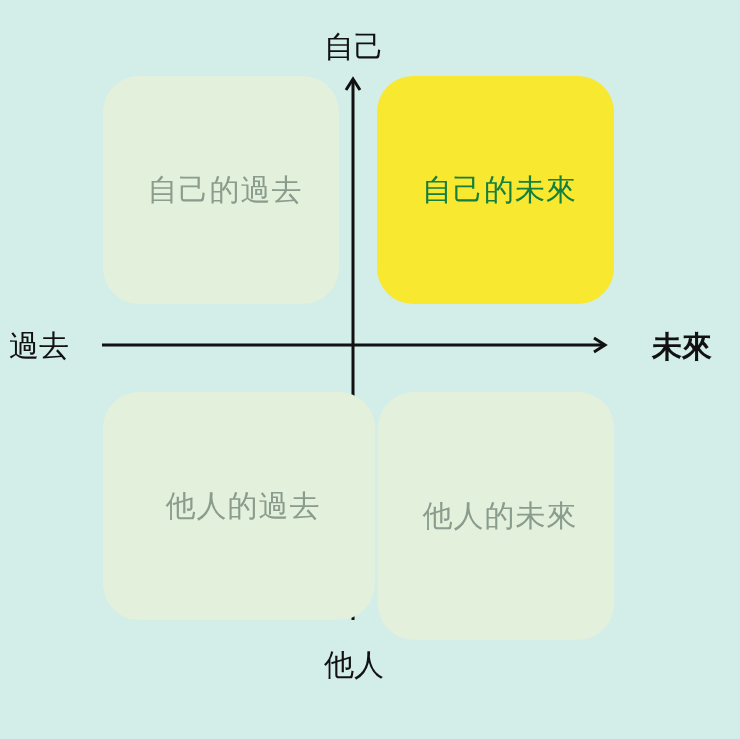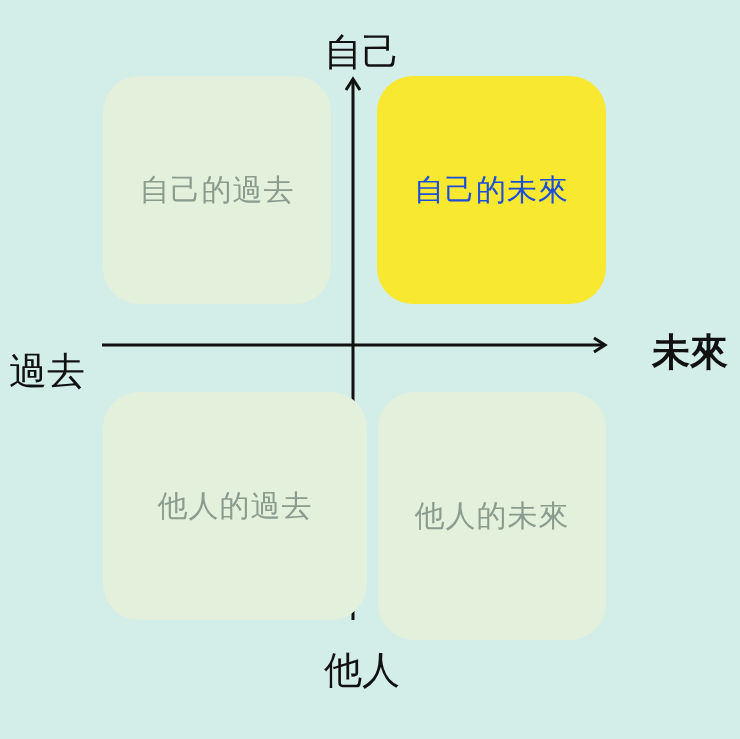--- a/index.html
+++ b/index.html
@@ -4,25 +4,25 @@
   <style>
     html, body { margin:0; padding:0; }
     body {
       width:740px; height:739px; position:relative; overflow:hidden;
       background:#d3ede8;
       font-family:"DejaVu Sans", sans-serif;
     }
     .quad {
       position:absolute; border-radius:36px;
       display:flex; align-items:center; justify-content:center;
-      font-size:30px; letter-spacing:1px;
+      font-size:30px; letter-spacing:1px;padding-left:8px;
     }
     .quad.muted { background:#e3f1dc; color:#8a9c8e; }
-    .quad.active { background:#f8e830; color:#1d4ed8; }
-    .axis-label { position:absolute; font-size:38px; color:#111; }
+    .quad.active { background:#f8e830; color:#15803d; }
+    .axis-label { position:absolute; font-size:30px; color:#111; }
     svg.axes { position:absolute; left:0; top:0; }
   </style>
 </head>
 <body>
 
 <svg class="axes" width="740" height="739">
 
   <line x1="353" y1="620" x2="353" y2="80" stroke="#111" stroke-width="3"></line>
   <polyline points="346,90 353,79 360,90" fill="none" stroke="#111" stroke-width="3"></polyline>
 
@@ -38,14 +38,14 @@
 </div>
 <div class="quad muted" style="left:103px; top:392px; width:264px; height:228px;justify-content:center;">
   <span>他人的過去</span>
 </div>
 <div class="quad muted" style="left:378px; top:392px; width:228px; height:248px;">
   <span>他人的未來</span>
 </div>
 
 <div class="axis-label" style="left:324px; top:27px;">自己</div>
 <div class="axis-label" style="left:324px; top:645px;text-align:right;">他人</div>
-<div class="axis-label" style="left:9px; top:346px;">過去</div>
+<div class="axis-label" style="left:9px; top:326px;">過去</div>
 <div class="axis-label" style="left:652px; top:327px;font-weight:bold;">未來</div>
 
 </body></html>

